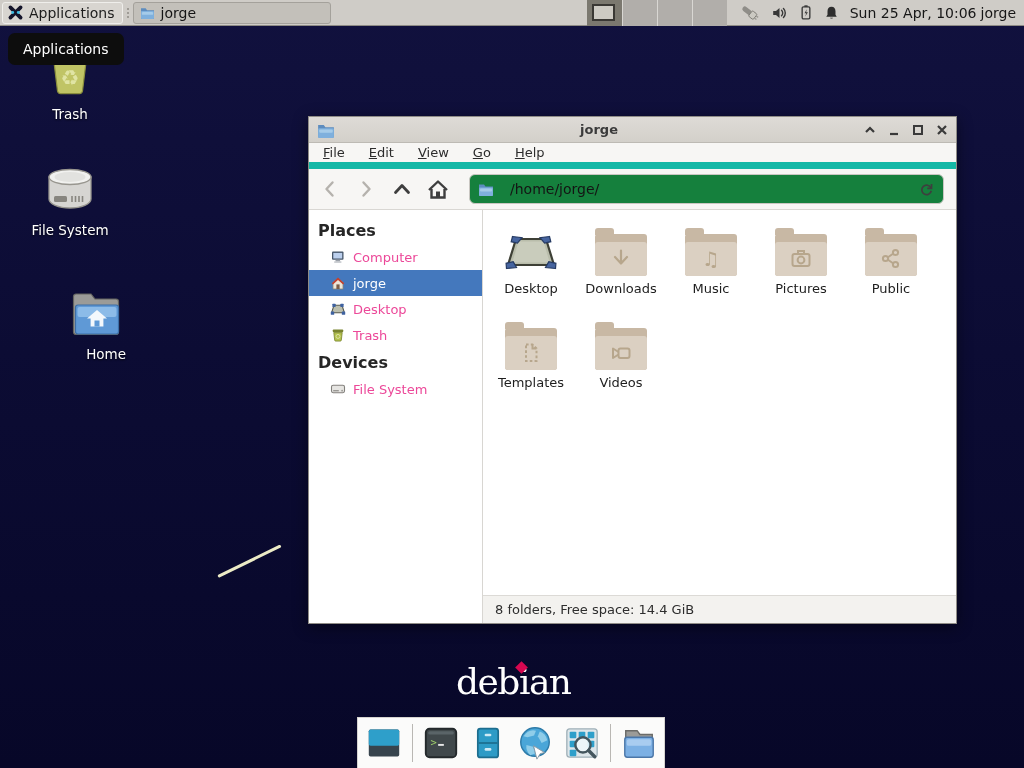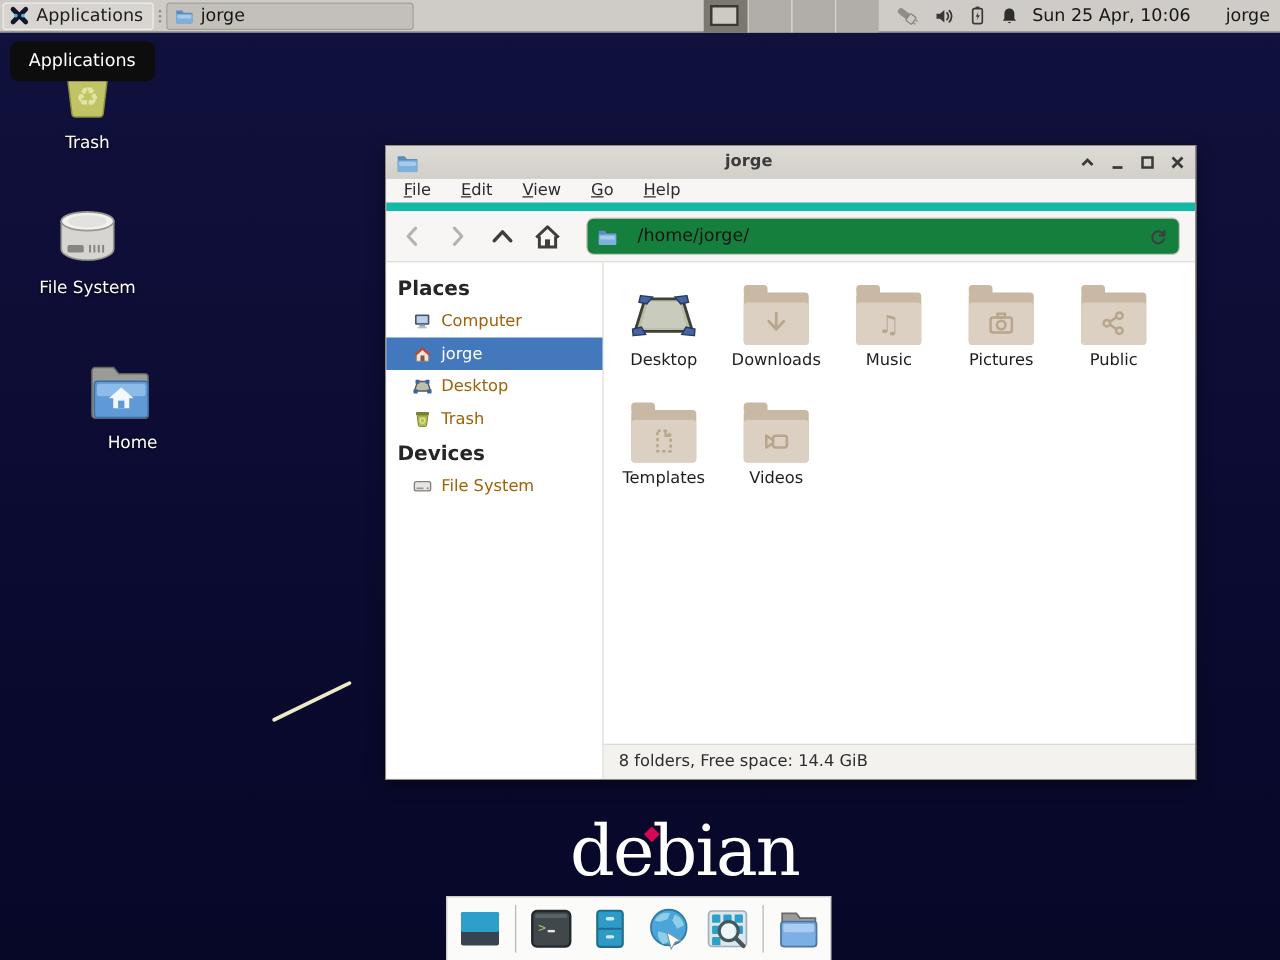--- a/index.html
+++ b/index.html
@@ -28,21 +28,21 @@
     padding:0 6px; background:#c3c0ba; border:1px solid #a4a19b; border-radius:3px;
     color:#141414;
   }
   .spacer { flex:1; }
   .pager { display:flex; height:26px; }
   .pager .ws { width:35px; height:26px; background:#b1aeaa; border-left:1px solid #d9d7d3; }
   .pager .ws.active { background:#7b786f; border-left:none; position:relative; }
   .pager .ws.active .win { position:absolute; left:5px; top:4px; width:23px; height:17px; background:#cdcac3; border:2px solid #3a3834; }
   .tray { display:flex; align-items:center; gap:9px; margin:0 10px 0 12px; }
   .tray svg { display:block; }
-  .clock { font-size:14px; color:#161616; margin-right:28px; white-space:nowrap; }
+  .clock { font-size:14px; color:#161616; margin-right:4px; white-space:nowrap; }
   .user-label { font-size:14px; color:#161616; margin-right:8px; }
 
   
   .tooltip {
     position:absolute; left:8px; top:33px; z-index:40;
     background:#0d0d0d; color:#fff; font-size:14px;
     padding:8px 15px; border-radius:7px;
   }
 
   
@@ -55,21 +55,21 @@
   
   .stray-line {
     position:absolute; left:218px; top:575px; width:70px; height:3px;
     background:#ecebc6; border-radius:2px;
     transform:rotate(-26deg); transform-origin:left center;
   }
 
   
   .debian-logo { position:absolute; left:456px; top:660px; width:120px; }
   .debian-logo .word {
-    font-family:"DejaVu Serif", serif; font-size:56px; line-height:44px;
+    font-family:"DejaVu Serif", serif; font-size:36px; line-height:44px;
     letter-spacing:-1.5px; color:#fff;
   }
   .debian-logo .i-dot {
     position:absolute; left:61px; top:3px; width:9px; height:9px;
     background:#d70751; transform:rotate(45deg);
   }
 
   
   .window {
     position:absolute; left:308px; top:116px; width:649px; height:508px;
@@ -101,21 +101,21 @@
   .pathbar {
     flex:1; height:30px; margin-left:6px; background:#15803d;
     border:1px solid #c9c6c1; border-radius:6px;
     display:flex; align-items:center; padding:0 8px; gap:16px;
   }
   .pathbar .path-text { flex:1; font-size:14px; color:#141414; }
 
   .content { flex:1; display:flex; min-height:0; }
   .sidebar { width:174px; background:#fff; border-right:1px solid #d8d6d2; padding-top:6px; }
   .side-header { font-size:16px; font-weight:bold; color:#262626; padding:5px 0 4px 9px; }
-  .side-row { height:26px; display:flex; align-items:center; gap:7px; padding-left:21px; font-size:13px; color:#a16207; }
+  .side-row { height:26px; display:flex; align-items:center; gap:7px; padding-left:21px; font-size:13px; color:#ec4899; }
   .side-row.selected { background:#4478bd; color:#fff; }
   .side-row svg { flex:none; }
 
   .main { flex:1; display:flex; flex-direction:column; min-width:0; }
   .files {
     flex:1; background:#fff; overflow:hidden;
     display:flex; flex-wrap:wrap; align-content:flex-start;
     padding:14px 0 0 3px;
   }
   .file-item { width:90px; height:80px; display:flex; flex-direction:column; align-items:center; margin-bottom:14px; }

